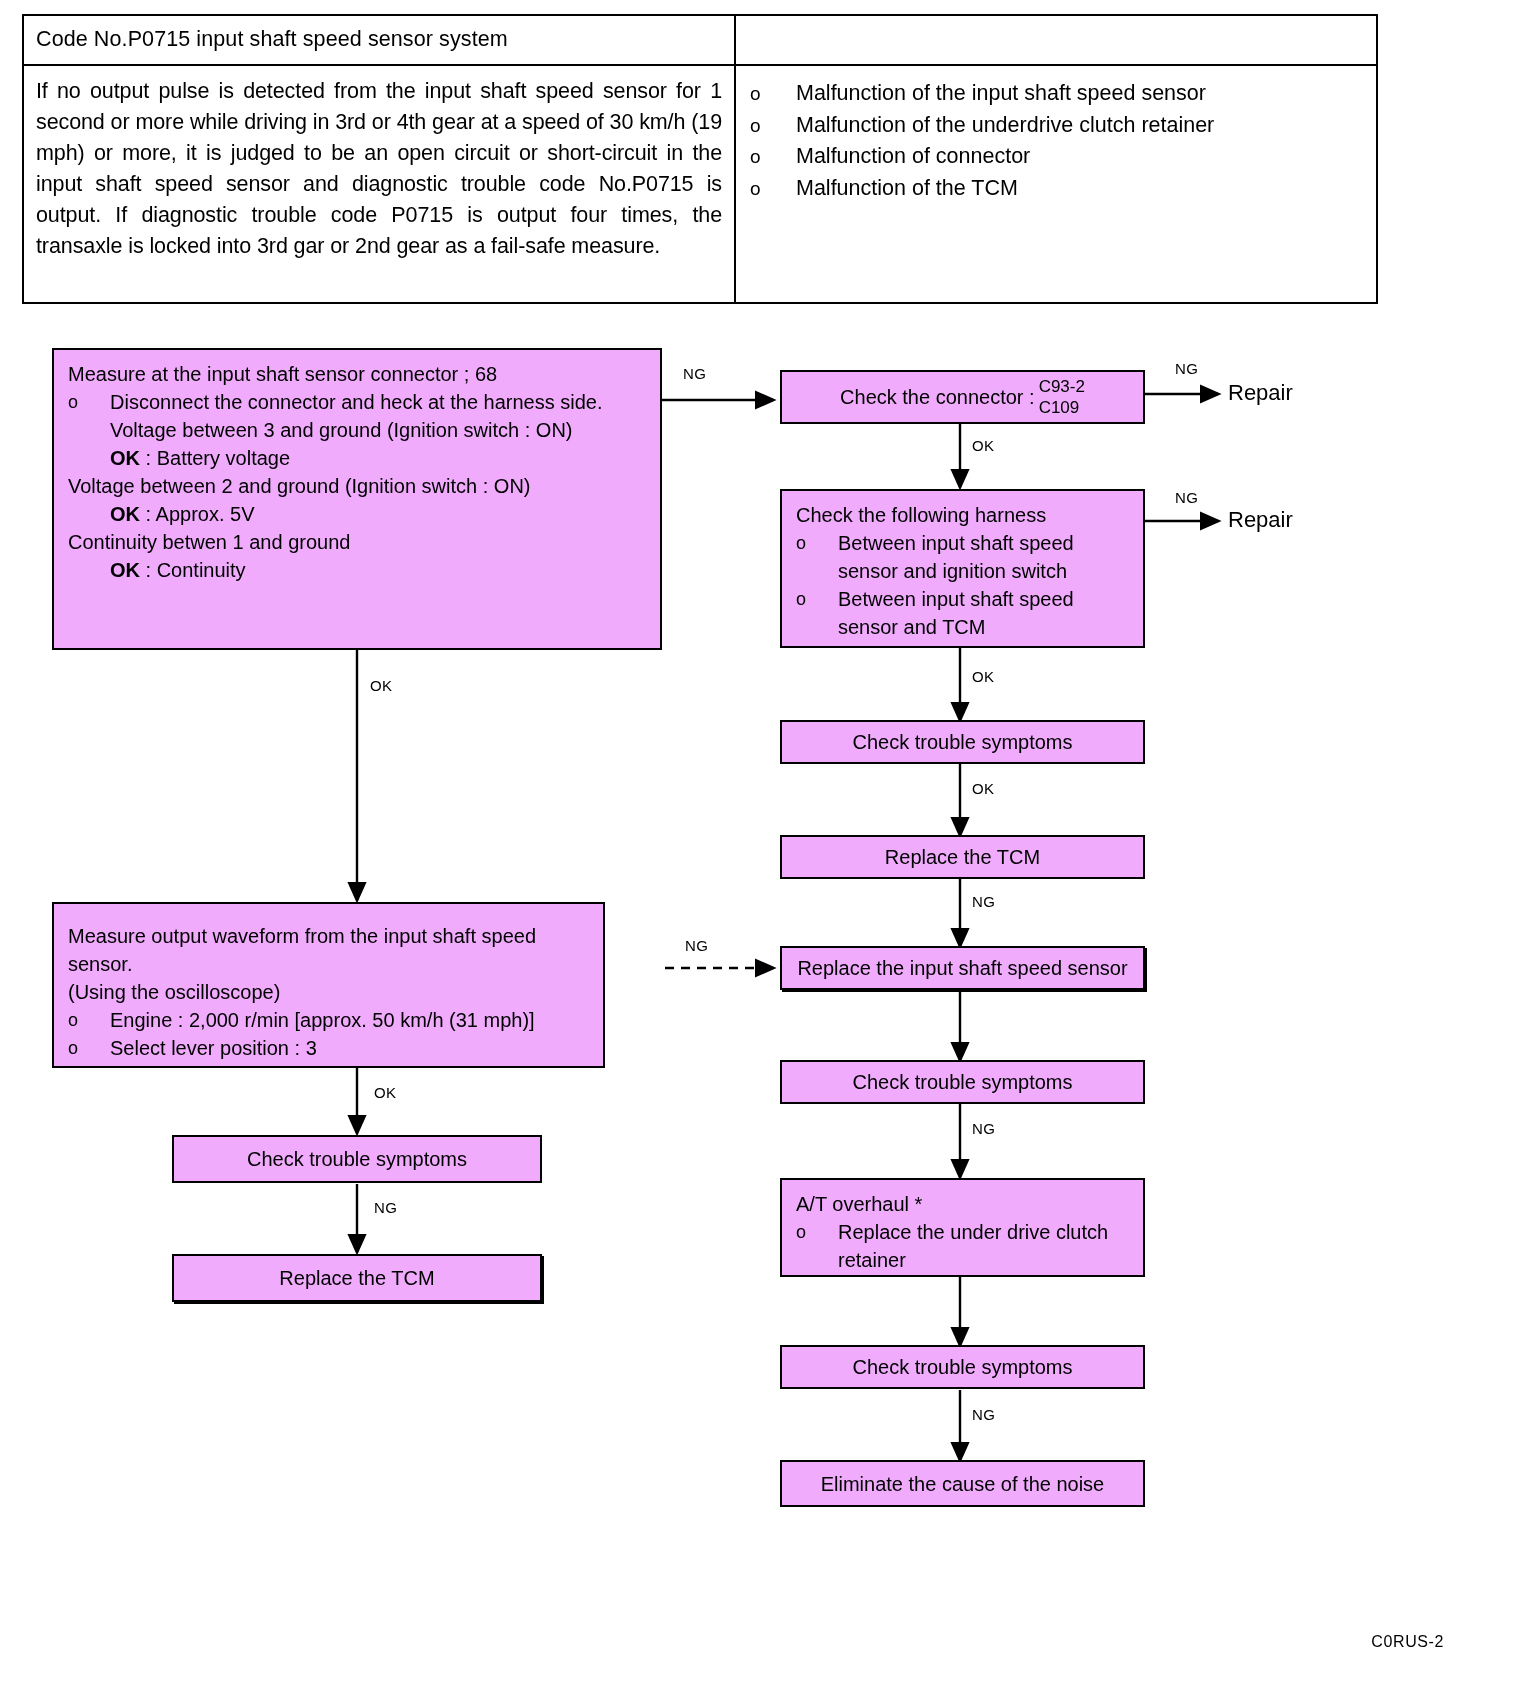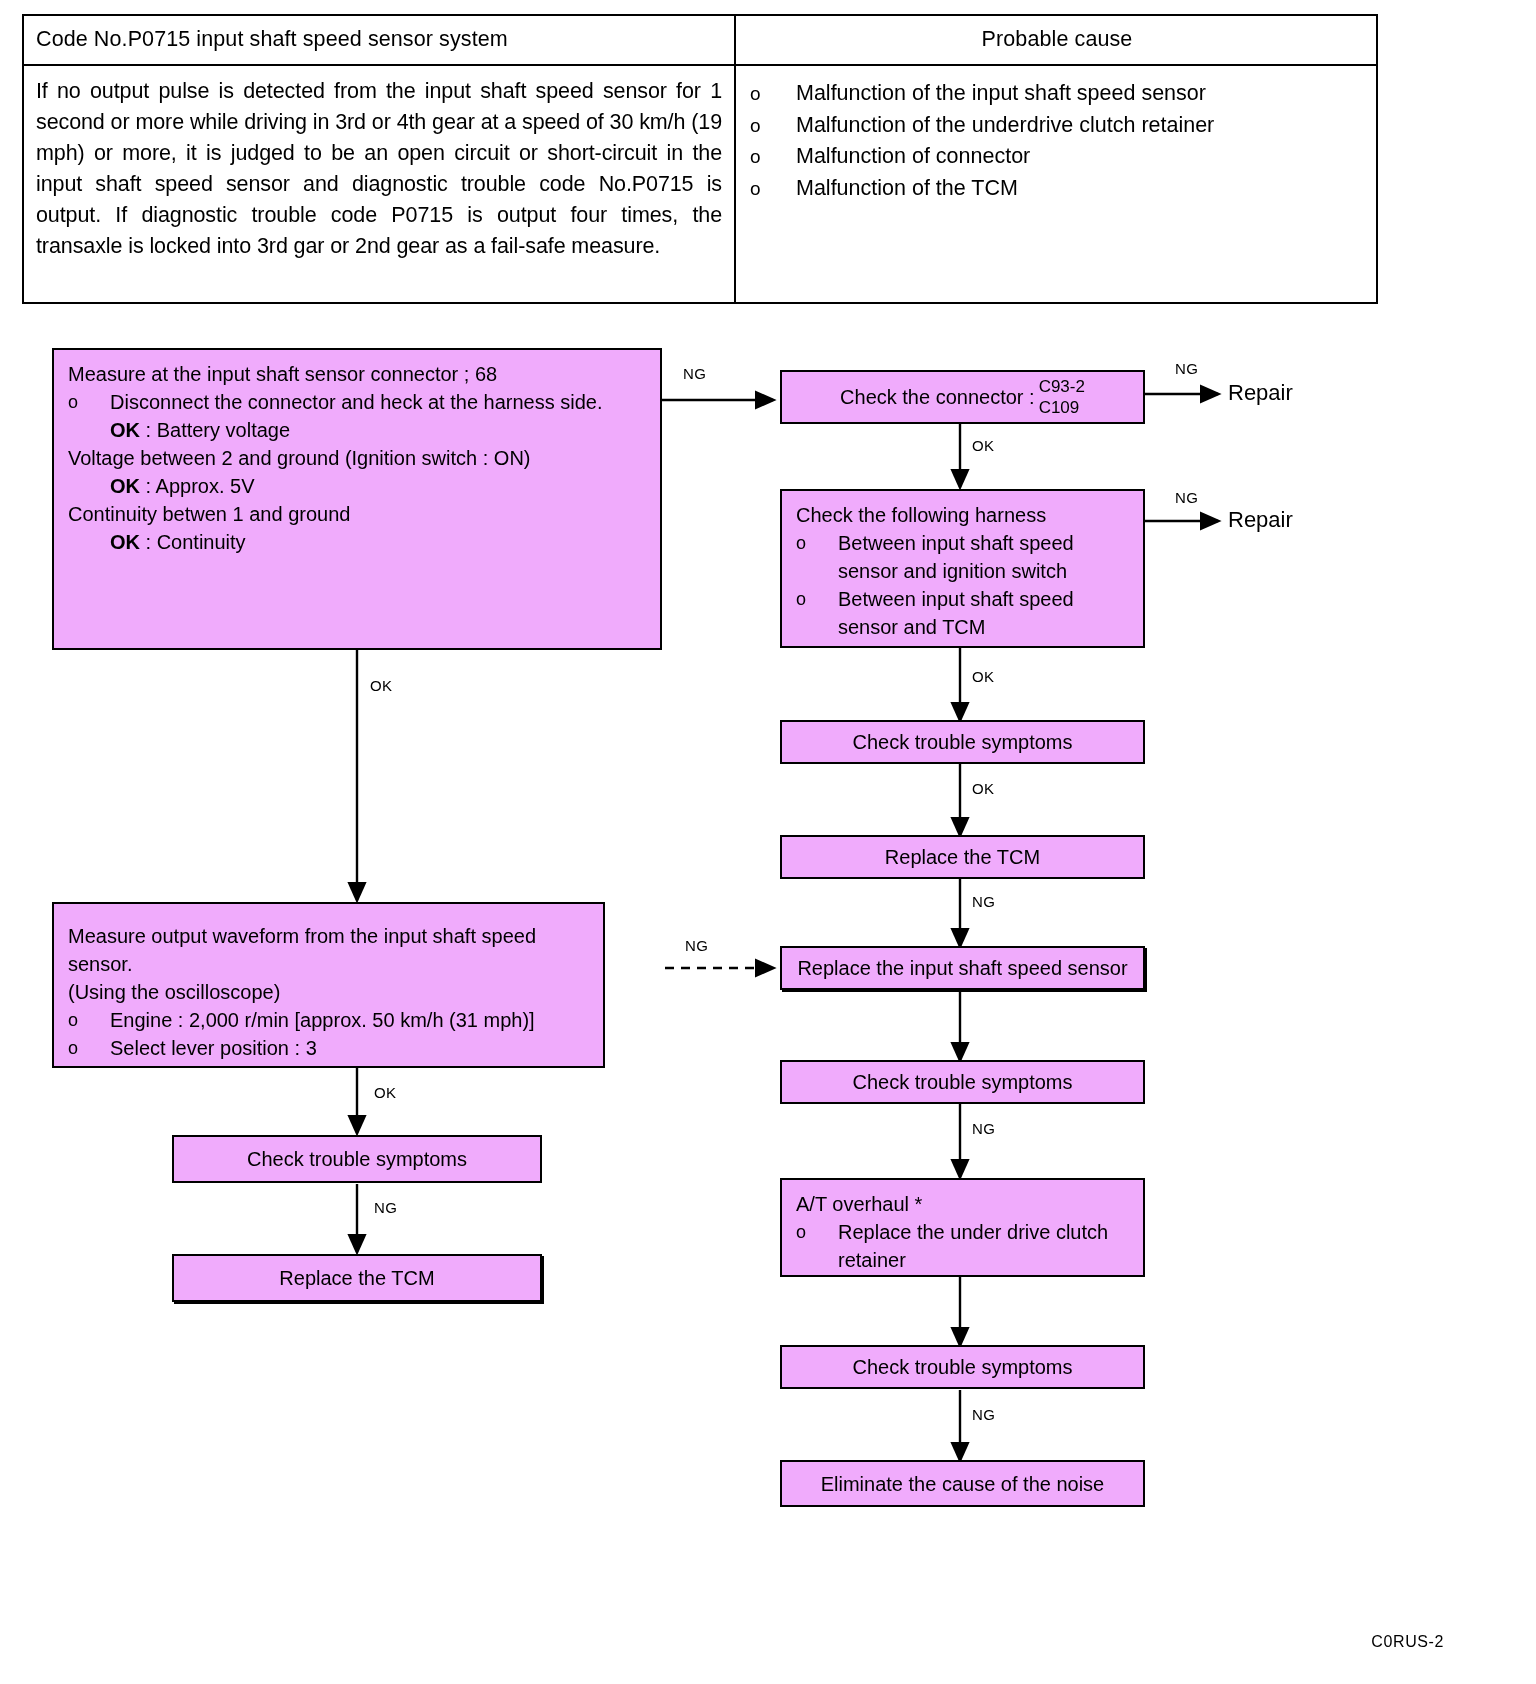--- a/index.html
+++ b/index.html
@@ -147,23 +147,20 @@
     letter-spacing: 0.6px;
   }
 </style>
 </head>
 <body>
 
 <div class="dtc-table">
   <div class="dtc-table-head">
     <div class="col-left">
       <div class="head-cell-title">Code No.P0715 input shaft speed sensor system</div>
-    </div>
-    <div class="col-right">
-      <div class="head-cell-title center">Probable cause</div>
     </div>
   </div>
   <div class="dtc-table-body">
     <div class="col-left">
       <div class="desc-text">If no output pulse is detected from the input shaft speed sensor for 1 second or more while driving in 3rd or 4th gear at a speed of 30 km/h (19 mph) or more, it is judged to be an open circuit or short-circuit in the input shaft speed sensor and diagnostic trouble code No.P0715 is output. If diagnostic trouble code P0715 is output four times, the transaxle is locked into 3rd gar or 2nd gear as a fail-safe measure.</div>
     </div>
     <div class="col-right">
       <div class="cause-list">
         <div class="cause-row">
           <span class="cause-bullet">o</span>
@@ -227,20 +224,21 @@
     <path d="M665,968 L773,968" marker-end="url(#arrow)"></path>
   </g>
 </svg>
 
 <div class="node pad" style="left:52px; top:348px; width:610px; height:302px;">
   <div>Measure at the input shaft sensor connector ; 68</div>
   <div class="b-row">
     <span class="b-bullet">o</span>
     <span>Disconnect the connector and heck at the harness side.</span>
   </div>
+  <div class="ind-1">Voltage between 3 and ground (Ignition switch : ON)</div>
   <div class="ind-1">
     <span class="bold">OK</span><span> : Battery voltage</span>
   </div>
   <div>Voltage between 2 and ground (Ignition switch : ON)</div>
   <div class="ind-1">
     <span class="bold">OK</span><span> : Approx. 5V</span>
   </div>
   <div>Continuity betwen 1 and ground</div>
   <div class="ind-1">
     <span class="bold">OK</span><span> : Continuity</span>

